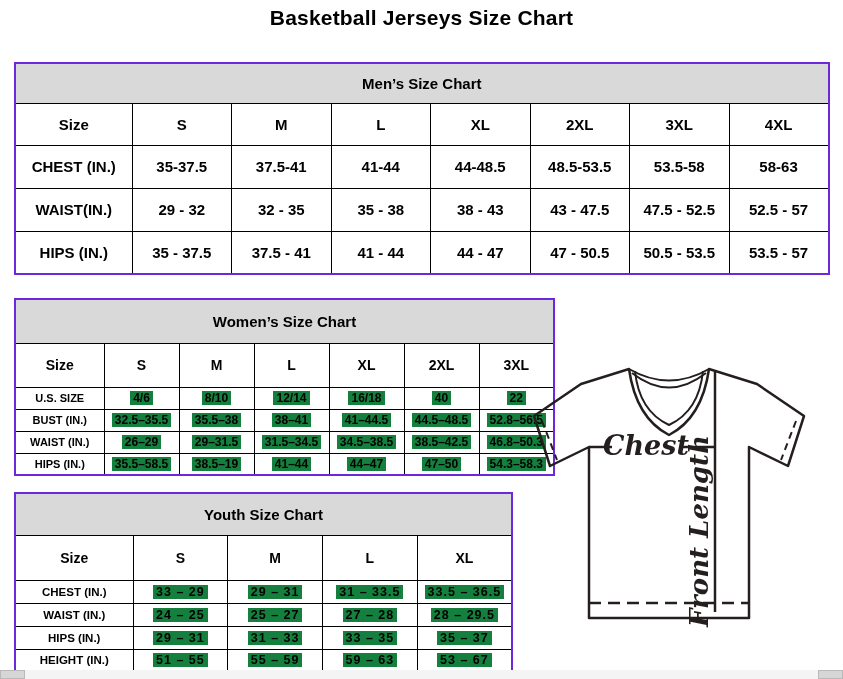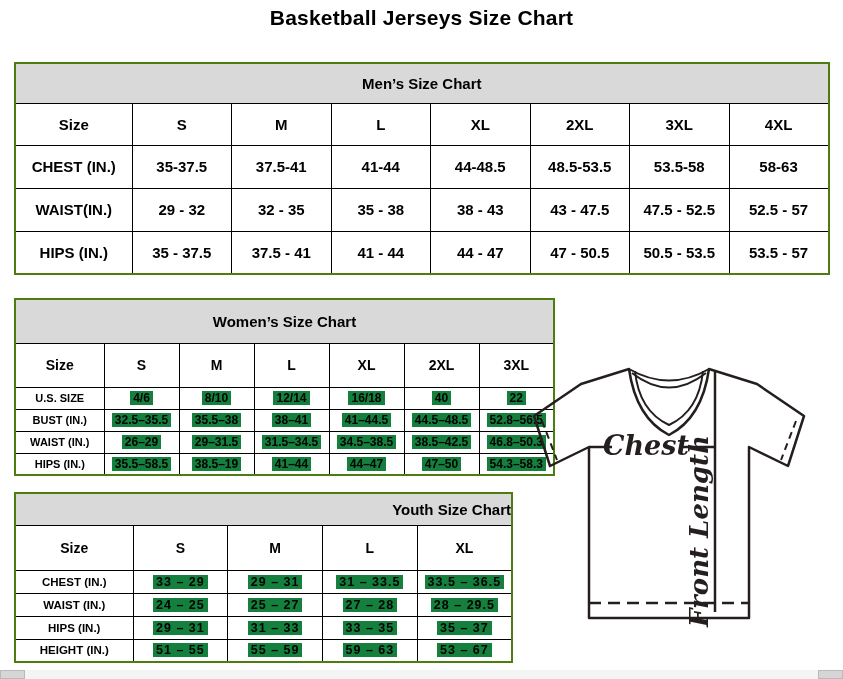--- a/index.html
+++ b/index.html
@@ -7,38 +7,38 @@
   .canvas {
     position:relative; width:843px; height:679px; background:#ffffff;
     font-family:"Liberation Sans", sans-serif; color:#000; overflow:hidden;
   }
   .page-title {
     position:absolute; top:6px; left:0; width:100%;
     text-align:center; font-size:21px; font-weight:bold; letter-spacing:0.2px;
   }
   table { border-collapse:collapse; table-layout:fixed; position:absolute; background:#fff; }
   th, td { border:1px solid #000; text-align:center; vertical-align:middle; font-weight:bold; overflow:hidden; }
-  table { border:2px solid #4d7c0f; }
+  table { border:2px solid #6d28d9; }
   .table-title { background:#d9d9d9; font-size:15px; height:40px; }
 
   
   .mens { left:14px; top:62px; width:814px; }
   .mens .colrow th { height:42px; font-size:15px; }
   .mens tbody th, .mens tbody td { height:43px; font-size:15px; }
 
   
   .womens { left:14px; top:298px; width:539px; }
   .womens .table-title { height:44px; }
   .womens .colrow th { height:44px; font-size:14px; }
   .womens tbody th { height:22px; font-size:11px; }
   .womens tbody td { height:22px; font-size:12px; }
 
   
   .youth { left:14px; top:492px; width:497px; }
-  .youth .table-title { height:32px;text-align:right; }
+  .youth .table-title { height:42px; }
   .youth .colrow th { height:45px; font-size:14px; }
   .youth tbody th { height:23px; font-size:11.5px; }
   .youth tbody td { height:23px; font-size:12.5px; letter-spacing:1px; }
 
   .hl { background:#15803d; padding:0 3px; }
 
   
   .jersey-wrap { position:absolute; left:526px; top:356px; width:287px; height:285px; }
   .jersey-wrap svg { display:block; }
   .diagram-label {

